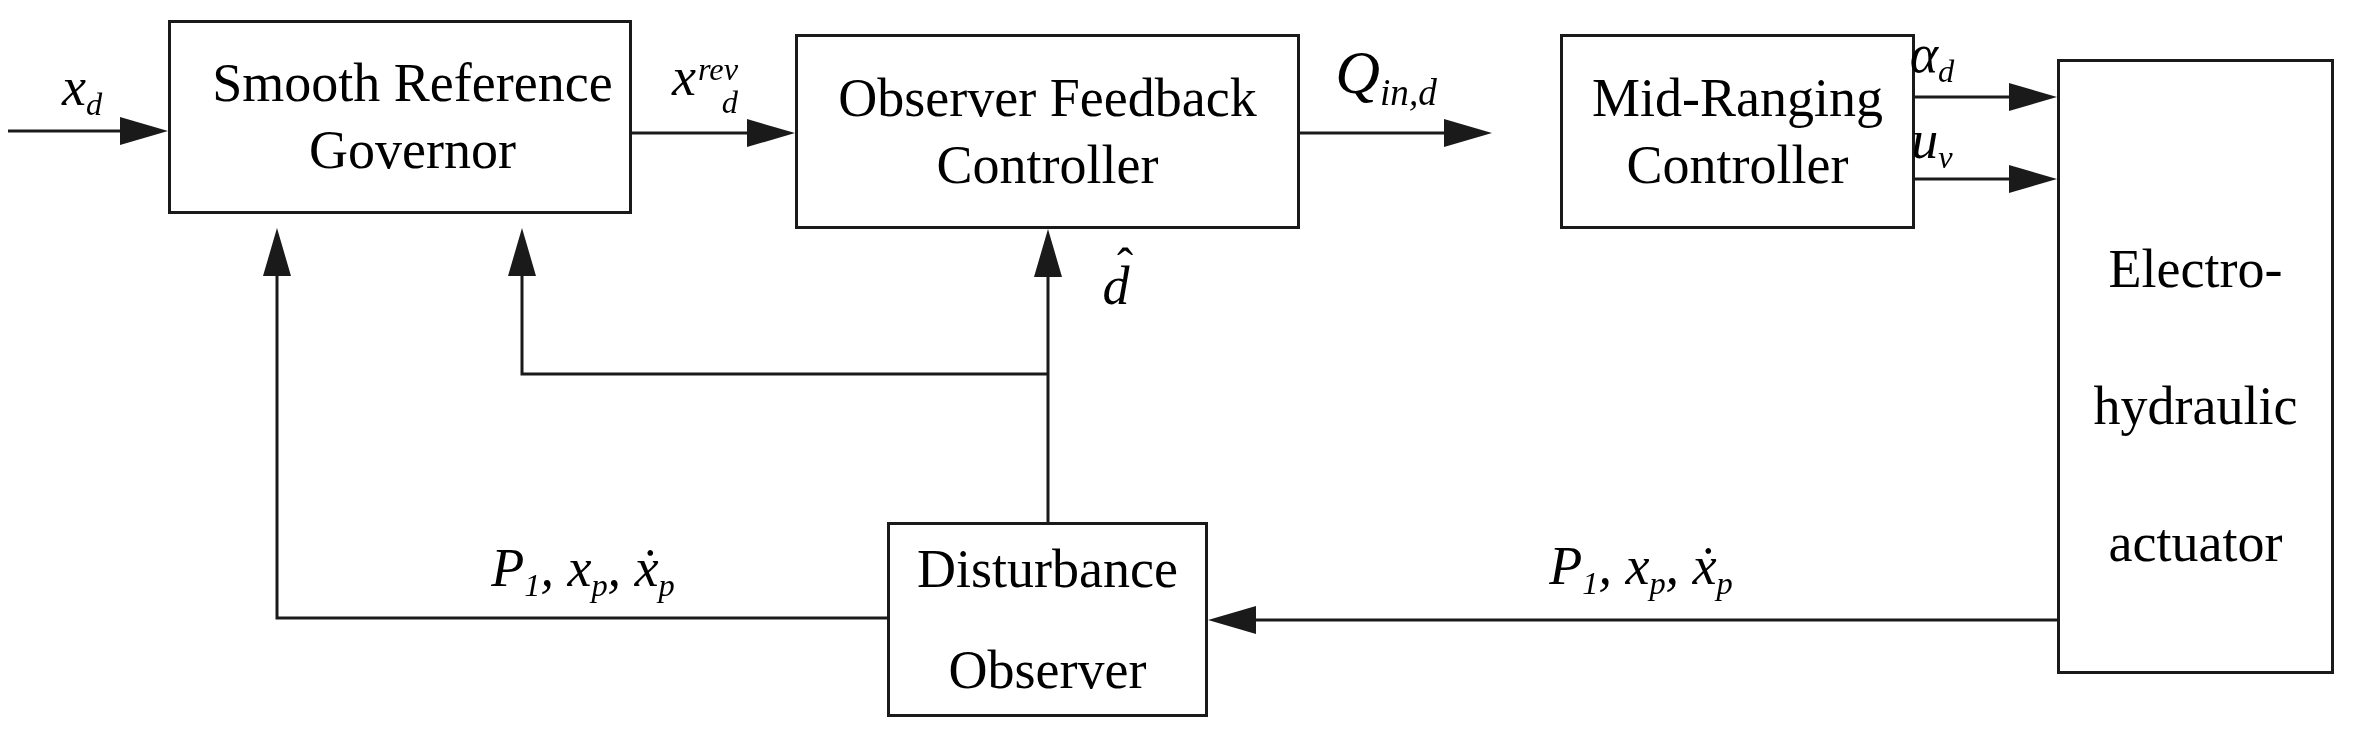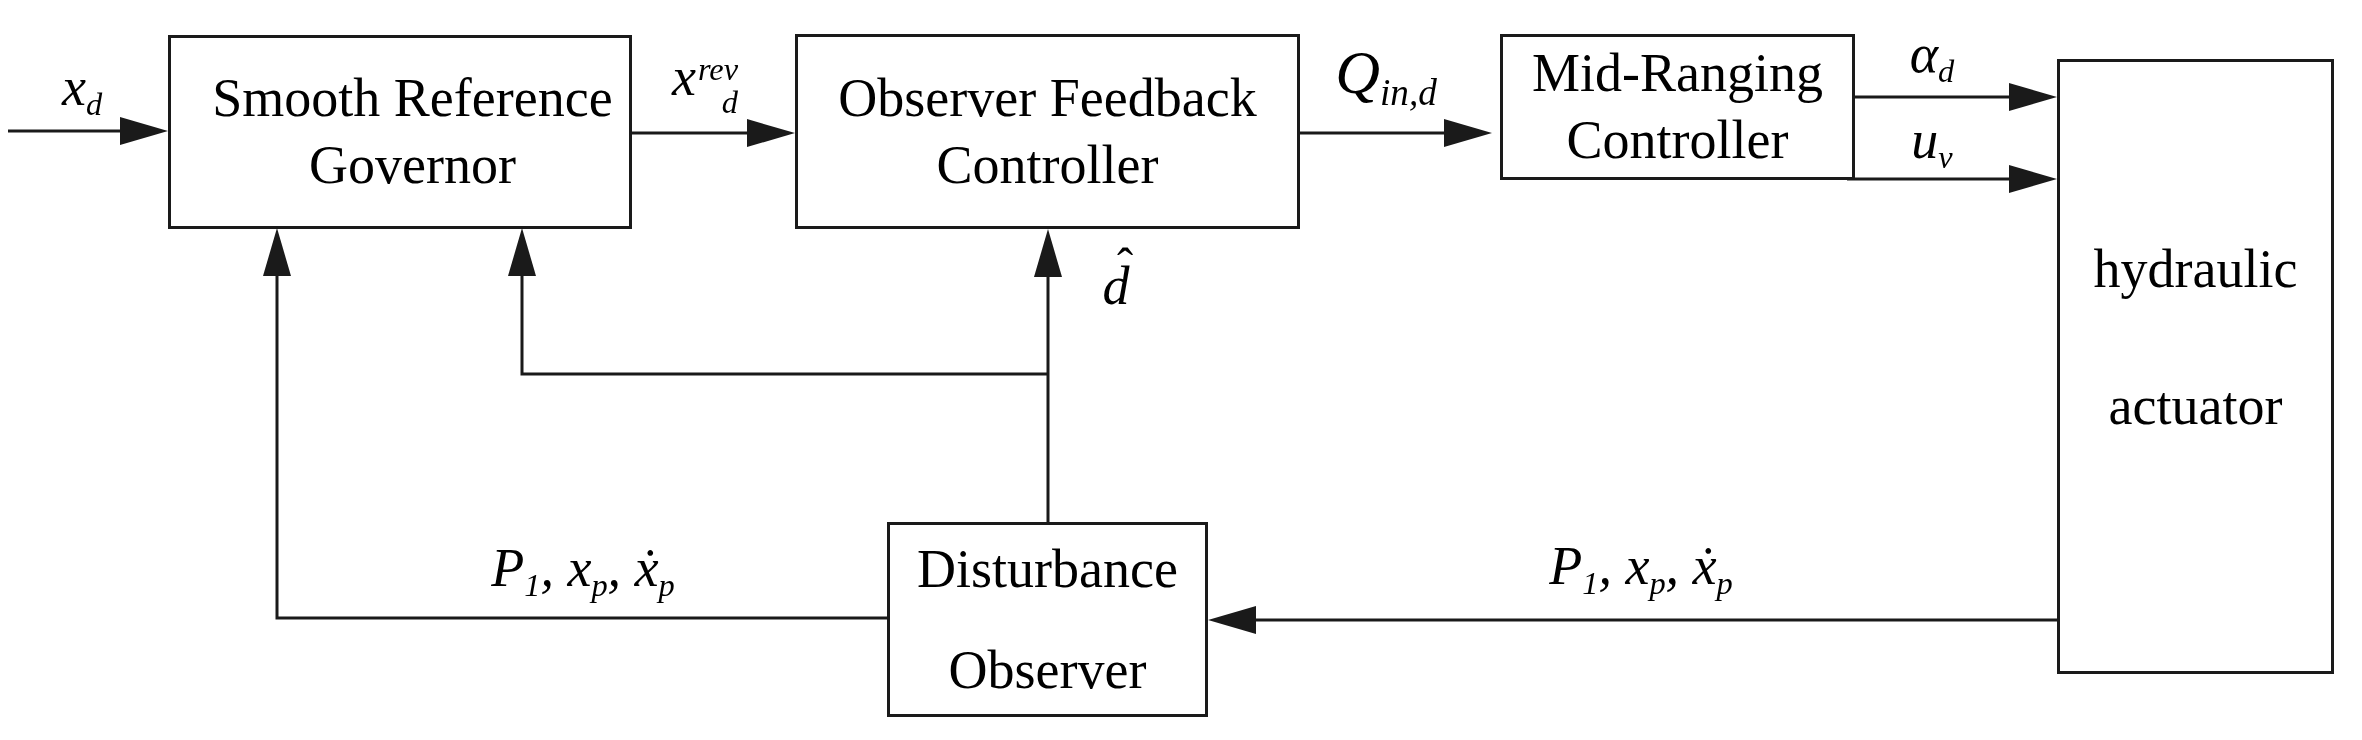--- a/index.html
+++ b/index.html
@@ -88,36 +88,37 @@
     <path class="wire" d="M887 618 H277 V258"></path>
     <polygon class="head" points="277,228 263,276 291,276"></polygon>
 
     <path class="wire" d="M1048 522 V260"></path>
     <polygon class="head" points="1048,229 1034,277 1062,277"></polygon>
 
     <path class="wire" d="M1048 374 H522 V258"></path>
     <polygon class="head" points="522,228 508,276 536,276"></polygon>
   </svg>
 
-  <div class="block" style="left:168px;top:35px;width:464px;height:194px;padding-left:25px;">
+  <div class="block" style="left:168px;top:20px;width:464px;height:194px;padding-left:25px;">
     <span>Smooth Reference</span>
     <span>Governor</span>
   </div>
 
   <div class="block" style="left:795px;top:34px;width:505px;height:195px;">
     <span>Observer Feedback</span>
     <span>Controller</span>
   </div>
 
-  <div class="block" style="left:1500px;top:34px;width:355px;height:146px;">
+  <div class="block" style="left:1560px;top:34px;width:355px;height:195px;">
     <span>Mid-Ranging</span>
     <span>Controller</span>
   </div>
 
   <div class="block block-eha" style="left:2057px;top:59px;width:277px;height:615px;">
+    <span>Electro-</span>
     <span>hydraulic</span>
     <span>actuator</span>
   </div>
 
   <div class="block" style="left:887px;top:522px;width:321px;height:195px;gap:34px;">
     <span>Disturbance</span>
     <span>Observer</span>
   </div>
 
   <div class="mlabel" style="left:82px;top:90px;text-align:center;">

